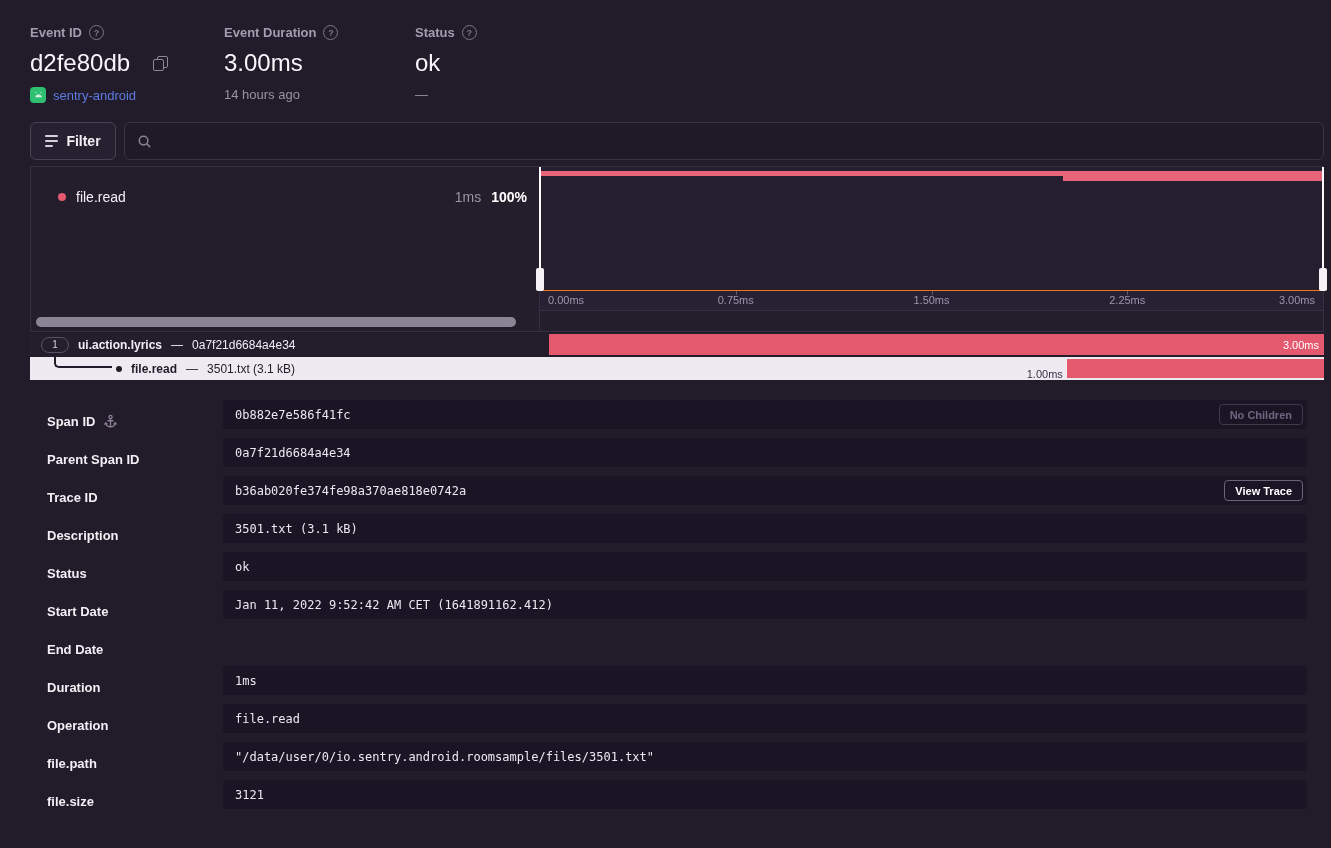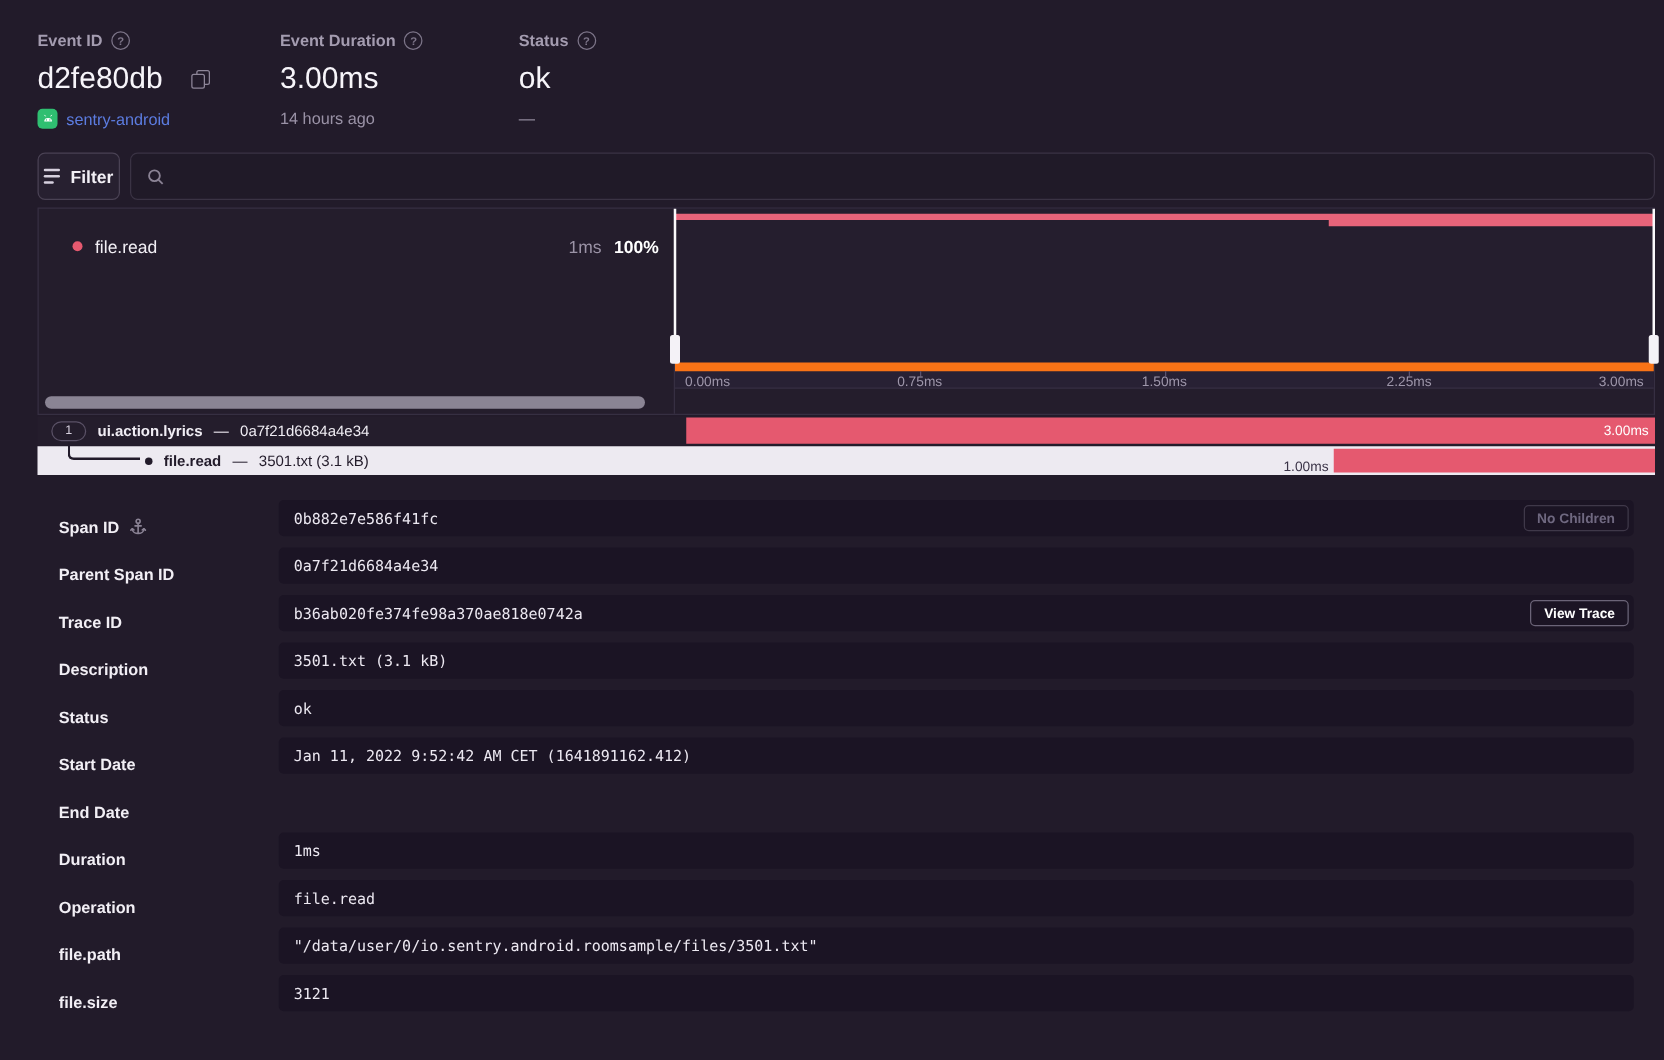--- a/index.html
+++ b/index.html
@@ -24,21 +24,21 @@
   .copy-ic { width:14px; height:14px; position:relative; display:inline-block; }
   .copy-ic::before, .copy-ic::after { content:""; position:absolute; width:9px; height:10px;
       border:1.4px solid #8e8699; border-radius:2px; }
   .copy-ic::before { left:4px; top:0; }
   .copy-ic::after { left:0; top:3px; background:#221b2a; }
   .platform { width:16px; height:16px; border-radius:4px; background:#2fbf71; display:flex; align-items:center; justify-content:center; }
   .proj-link { color:#5c7ce0; font-size:13px; text-decoration:none; }
 
   
   .toolbar { margin:19px 7px 0 30px; display:flex; gap:8px; height:38px; }
-  .filter-btn { width:66px; border:1px solid #4a4254; border-radius:6px; background:#272030;
+  .filter-btn { width:86px; border:1px solid #4a4254; border-radius:6px; background:#272030;
       display:flex; align-items:center; justify-content:center; gap:8px;
       font-size:14px; font-weight:bold; color:#f2eff5; cursor:pointer; }
   .filter-ic { display:inline-flex; flex-direction:column; gap:3px; }
   .filter-ic i { display:block; height:2px; background:#d6d0de; border-radius:1px; }
   .filter-ic i:nth-child(1){ width:13px; } .filter-ic i:nth-child(2){ width:13px; } .filter-ic i:nth-child(3){ width:8px; }
   .search { flex:1; border:1px solid #3a3344; border-radius:6px; background:#201a28;
       display:flex; align-items:center; padding:0 12px; gap:9px; }
   .search input { flex:1; background:transparent; border:none; outline:none;
       font-size:14px; color:#e8e4ee; font-family:"Liberation Sans", sans-serif; }
   .search input::placeholder { color:#6d6678; }
@@ -55,21 +55,21 @@
 
   .map-col { flex:1; display:flex; flex-direction:column; }
   .minimap { height:123px; position:relative; background:#251e2e; }
   .mbar { position:absolute; height:5px; background:#e8647a; }
   .mbar.b1 { top:4px; }
   .mbar.b2 { top:9px; }
   .mbar { left:var(--s); width:var(--w); }
   .vhandle { position:absolute; top:0; bottom:0; width:2px; background:#fbfafc; z-index:3; }
   .vhandle.l { left:-1px; } .vhandle.r { right:-1px; }
   .grip { position:absolute; bottom:-1px; left:-3px; width:8px; height:23px; background:#f4f2f7; border-radius:2px; }
-  .axis { height:21px; border-top:7px solid #f97316; border-bottom:1px solid #362f42;
+  .axis { height:21px; border-top:1px solid #f97316; border-bottom:1px solid #362f42;
       background:#282134; position:relative; font-size:11px; color:#9e96aa; }
   .tick-label { position:absolute; top:3px; }
   .tl0 { left:8px; } .tl1 { left:25%; transform:translateX(-50%); }
   .tl2 { left:50%; transform:translateX(-50%); } .tl3 { left:75%; transform:translateX(-50%); }
   .tl4 { right:8px; }
   .tickmark { position:absolute; top:0; width:1px; height:4px; background:#5b5370; }
   .tm1 { left:25%; } .tm2 { left:50%; } .tm3 { left:75%; }
 
   
   .rows { margin:0 7px 0 30px; }

